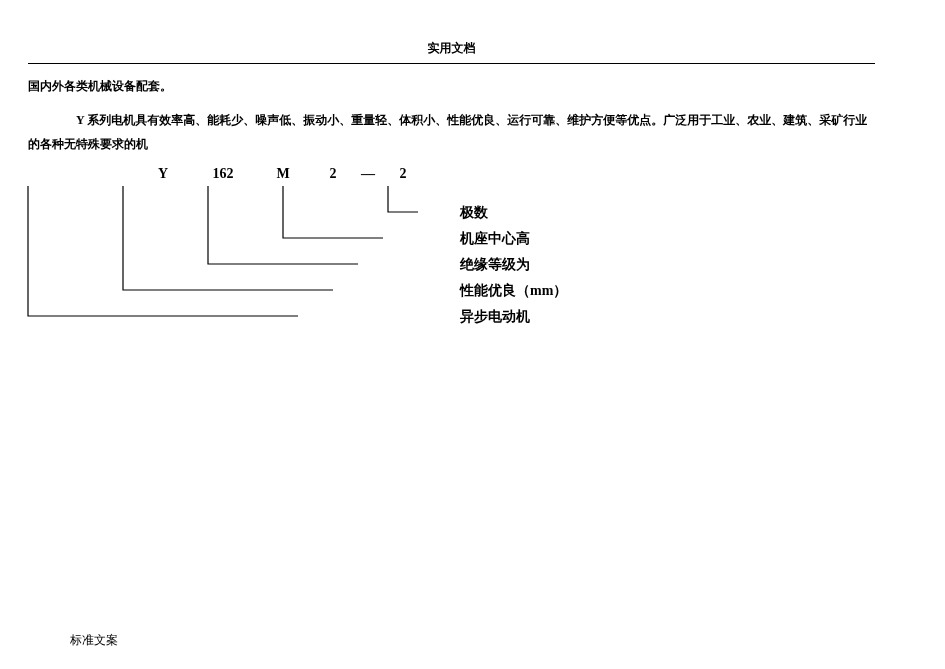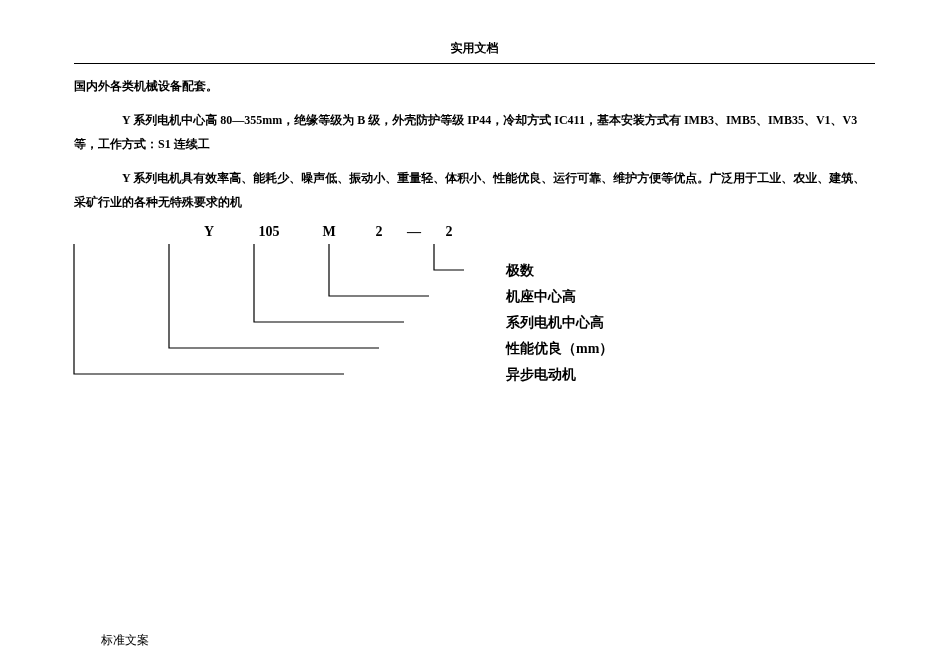--- a/index.html
+++ b/index.html
@@ -8,21 +8,21 @@
     width: 945px;
     height: 669px;
     background: #ffffff;
     font-family: "SimSun", "Songti SC", serif;
     color: #000000;
     font-size: 12px;
   }
   .page {
     position: relative;
     box-sizing: border-box;
-    padding: 40px 70px 0 74px;
+    padding: 40px 70px 0 28px;
   }
   .doc-header {
     text-align: center;
     font-size: 12px;
     font-weight: bold;
     margin-bottom: 6px;
   }
   .rule {
     border: none;
     border-top: 1px solid #000;
@@ -82,51 +82,49 @@
     position: absolute;
     left: 312px;
     white-space: nowrap;
   }
 
   .footer {
     position: absolute;
     left: 70px;
     bottom: 20px;
     font-size: 12px;
-    margin-left: 31px;
   }
 </style>
 </head>
 <body>
 
 <div class="page">
 
   <div class="doc-header">实用文档</div>
   <hr class="rule">
 
 
   <div class="body-text">
     <p class="continued">国内外各类机械设备配套。</p>
 
-    <p>Y 系列电机中心高 80—355mm，绝缘等级为 B 级，外壳防护等级 IP44，冷却方式 IC411，基本安装方式有 IMB3、IMB5、IMB35、V1、V3 等，工作方式：S1 连续工</p>
 
     <p>Y 系列电机具有效率高、能耗少、噪声低、振动小、重量轻、体积小、性能优良、运行可靠、维护方便等优点。广泛用于工业、农业、建筑、采矿行业的各种无特殊要求的机</p>
   </div>
 
   <div class="diagram">
 
     <div class="seg seg-y">
       <span class="label">Y</span>
       <svg width="300" height="140">
         <path d="M15 0 V130 H285" fill="none" stroke="#000" stroke-width="1.2"></path>
       </svg>
     </div>
 
     <div class="seg seg-132">
-      <span class="label">105</span>
+      <span class="label">162</span>
       <svg width="250" height="115">
         <path d="M25 0 V104 H235" fill="none" stroke="#000" stroke-width="1.2"></path>
       </svg>
     </div>
 
     <div class="seg seg-m">
       <span class="label">M</span>
       <svg width="180" height="90">
         <path d="M15 0 V78 H165" fill="none" stroke="#000" stroke-width="1.2"></path>
       </svg>
@@ -145,21 +143,21 @@
 
     <div class="seg seg-2b">
       <span class="label">2</span>
       <svg width="60" height="40">
         <path d="M15 0 V26 H45" fill="none" stroke="#000" stroke-width="1.2"></path>
       </svg>
     </div>
 
     <div class="desc" style="top: 38px;">极数</div>
     <div class="desc" style="top: 64px;">机座中心高</div>
-    <div class="desc" style="top: 90px;">系列电机中心高</div>
+    <div class="desc" style="top: 90px;">绝缘等级为</div>
     <div class="desc" style="top: 116px;">性能优良（mm）</div>
     <div class="desc" style="top: 142px;">异步电动机</div>
 
   </div>
 
 </div>
 
 <div class="footer">标准文案</div>
 
 </body></html>

